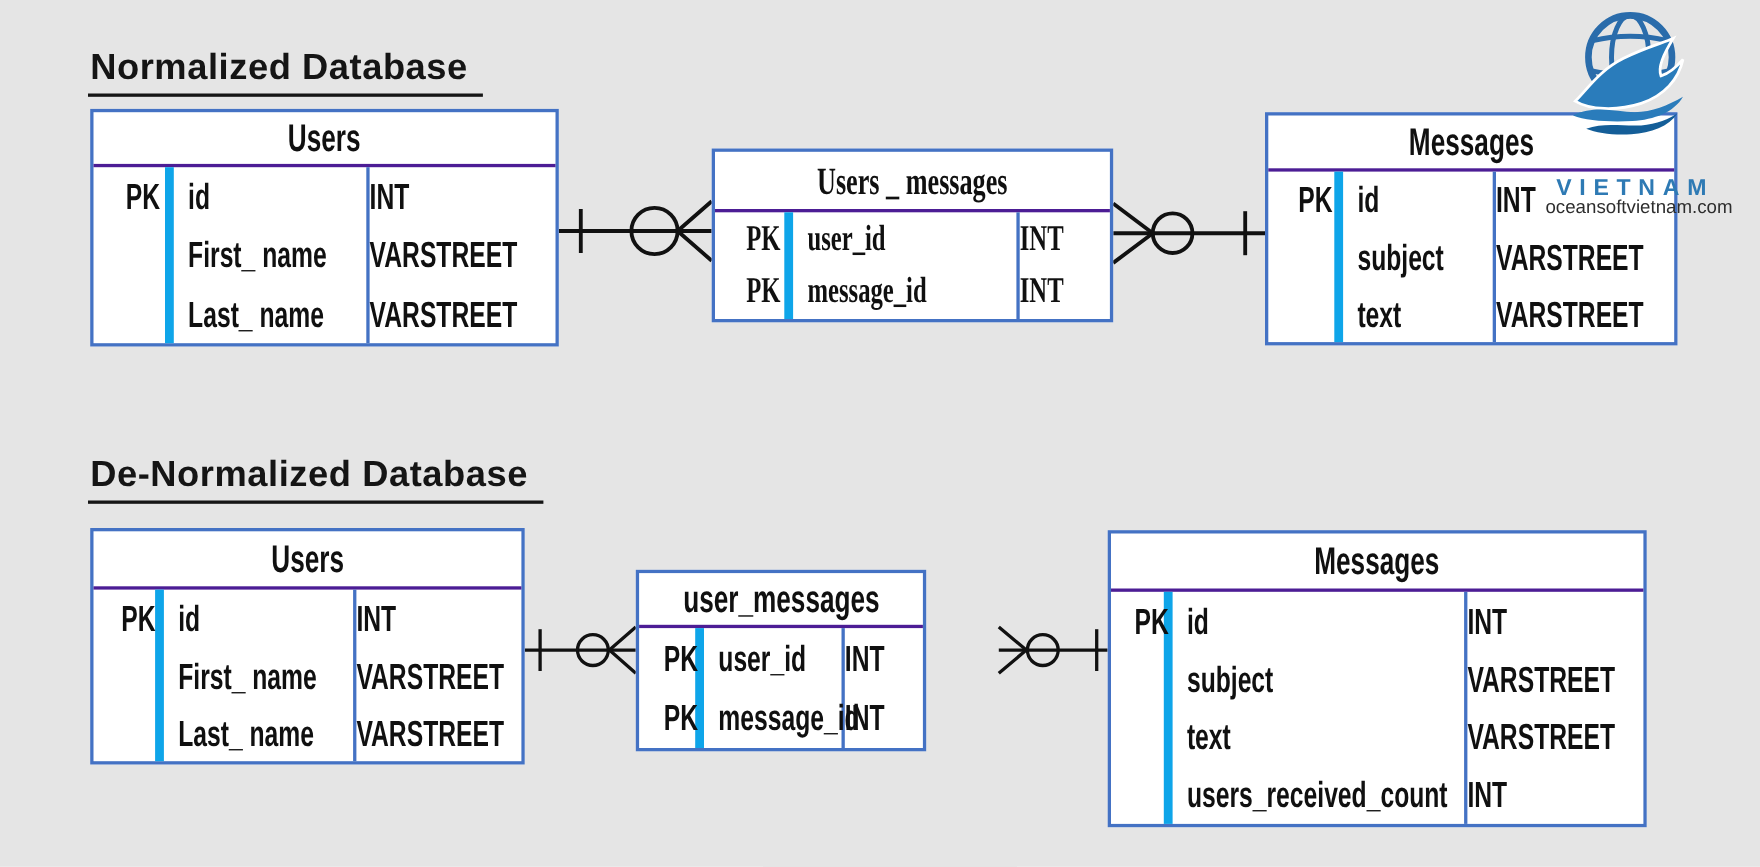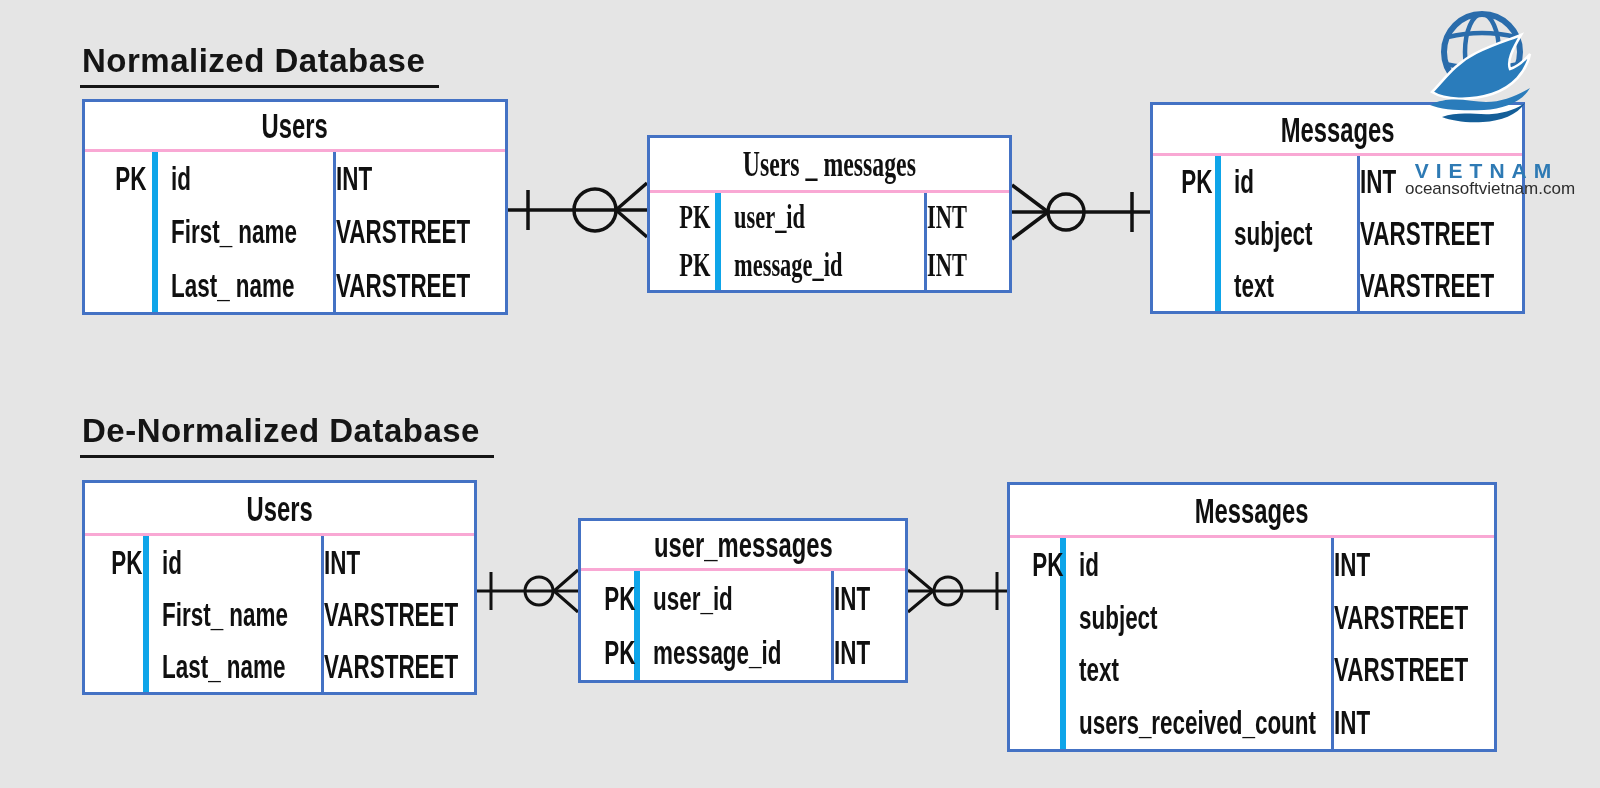--- a/index.html
+++ b/index.html
@@ -18,27 +18,27 @@
   #title-normalized   { left:80px; top:42px;  }
   #title-denormalized { left:80px; top:412px; }
 
   
   .erd-table {
     position:absolute; background:#ffffff;
     border:3px solid #4472c4;
     display:flex; flex-direction:column;
   }
   .erd-header {
-    border-bottom:3px solid #f9a8d4;
+    border-bottom:3px solid #4c1d95;
     display:flex; align-items:center; justify-content:center;
     flex:0 0 auto;
   }
   .erd-body { flex:1 1 auto; display:flex; min-height:0; }
   .erd-col  { display:flex; flex-direction:column; min-width:0; }
-  .col-pk   { border-right:6px solid #0ea5e9;padding-left:25px; }
+  .col-pk   { border-right:8px solid #0ea5e9;padding-left:25px; }
   .col-fields { border-right:3px solid #4472c4; flex:1 1 auto; }
   .cell { flex:1 1 0; display:flex; align-items:center; overflow:visible; }
   .col-pk .cell { justify-content:center; }
   .col-fields .cell { padding-left:13px; }
   .col-types .cell  { }
 
   
   .ctext {
     display:inline-block; font-weight:700; color:#101010;
     white-space:nowrap; transform:scaleX(0.68); line-height:1;
@@ -253,21 +253,21 @@
             </div>
             <div class="cell">
               <span class="ctext ctext-l">VARSTREET</span>
             </div>
             <div class="cell">
               <span class="ctext ctext-l">VARSTREET</span>
             </div>
           </div>
         </div>
       </div>
-      <div class="erd-table" style="left: 578px; top: 518px; width: 330px; height: 165px;">
+      <div class="erd-table" style="left: 578px; top: 518px; width: 264px; height: 165px;">
         <div class="erd-header" style="height: 50px;">
           <span class="ctext ctext-c">user_messages</span>
         </div>
         <div class="erd-body">
           <div class="erd-col col-pk" style="flex: 0 0 59px;">
             <div class="cell">
               <span class="ctext ctext-c">PK</span>
             </div>
             <div class="cell">
               <span class="ctext ctext-c">PK</span>

